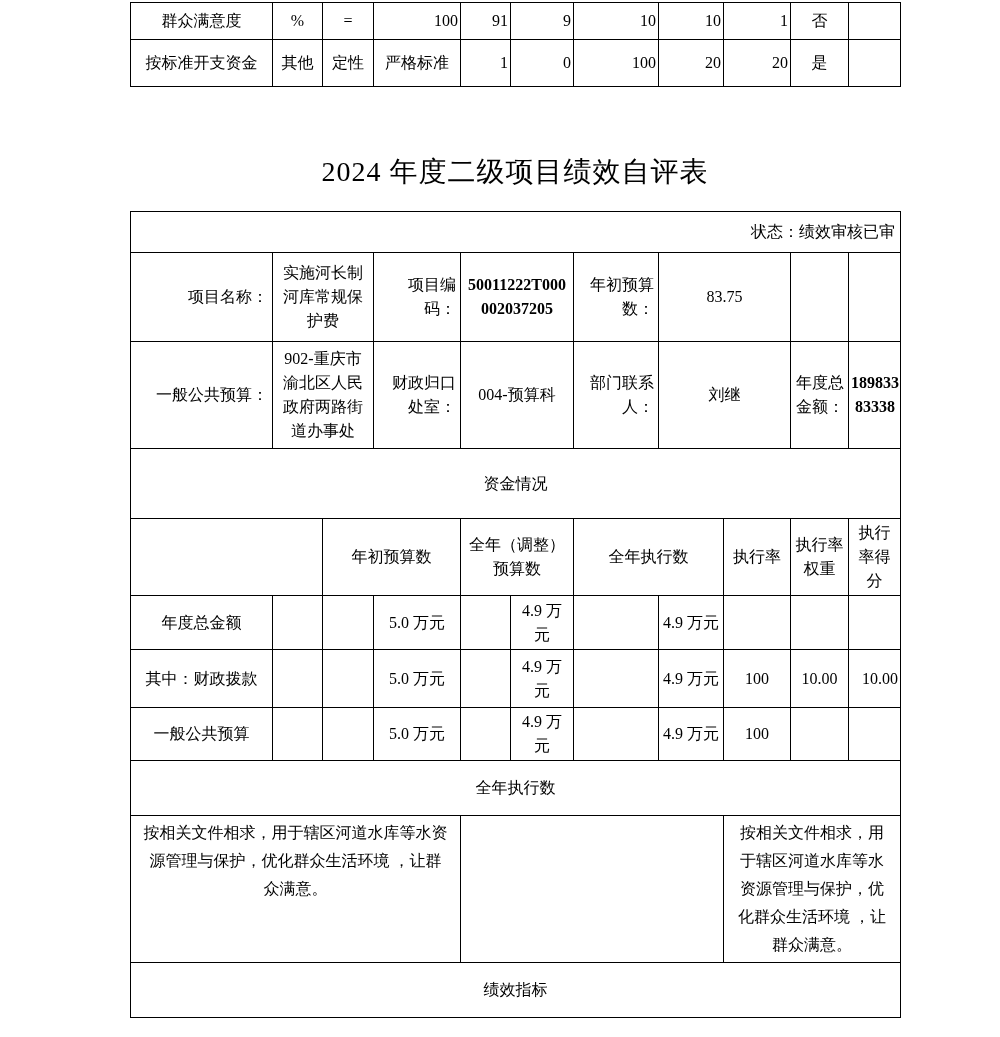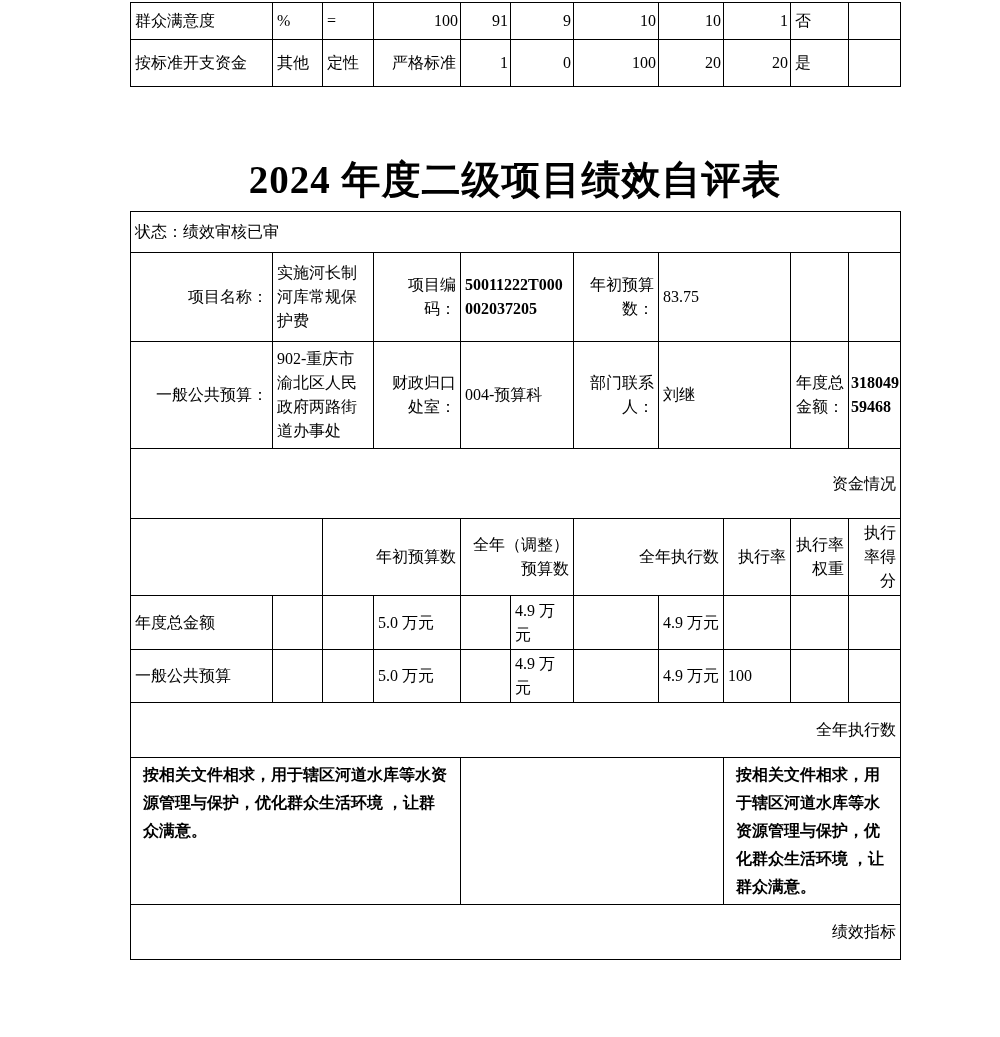--- a/index.html
+++ b/index.html
@@ -24,31 +24,31 @@
     border: 1px solid #000000;
     font-size: 16px;
     line-height: 1.5;
     padding: 2px 4px;
     vertical-align: middle;
     word-wrap: break-word;
     overflow: hidden;
   }
   .top-table   { position: absolute; left: 130px; top: 2px; }
   .page-title  { position: absolute; left: 130px; top: 153px; width: 770px;
-                 text-align: center; font-size: 39px; font-weight: bold;
+                 text-align: center; font-size: 28px; font-weight: normal;
                  letter-spacing: 1px; white-space: nowrap; }
   .main-table  { position: absolute; left: 130px; top: 211px; }
 
   .lbl  { text-align: right; }              
-  .val  { text-align: left; }               
-  .ctr  { text-align: right; font-family: Liberation Serif, serif; }             
+  .val  { text-align: center; }               
+  .ctr  { text-align: center; font-family: Liberation Serif, serif; }             
   .num  { text-align: right; padding-right: 2px; }  
-  .status-cell { text-align: left; padding-right: 5px; }
+  .status-cell { text-align: right; padding-right: 5px; }
   .brkall { word-break: break-all; font-weight: bold; }
-  .target-text { vertical-align: top; line-height: 1.75; padding: 3px 12px; font-weight: bold; }
+  .target-text { vertical-align: top; line-height: 1.75; padding: 3px 12px; }
 </style>
 </head>
 <body>
 
 <table class="top-table">
   <colgroup>
     <col style="width:142px">
       <col style="width:50px">
       <col style="width:51px">
     <col style="width:87px">
@@ -124,21 +124,21 @@
   </tr>
 
   <tr style="height:107px">
     <td class="lbl">一般公共预算：</td>
     <td colspan="2" class="val">902-重庆市渝北区人民政府两路街道办事处</td>
     <td class="lbl">财政归口处室：</td>
     <td colspan="2" class="val">004-预算科</td>
     <td class="lbl">部门联系人：</td>
     <td colspan="2" class="val">刘继</td>
     <td class="lbl">年度总金额：</td>
-    <td class="val brkall" style="padding:2px 1px 2px 2px">31804959468</td>
+    <td class="val brkall" style="padding:2px 1px 2px 2px">18983383338</td>
   </tr>
 
   <tr style="height:70px">
     <td colspan="11" class="ctr">资金情况</td>
   </tr>
 
   <tr style="height:65px">
     <td colspan="2"></td>
     <td colspan="2" class="ctr">年初预算数</td>
     <td colspan="2" class="ctr">全年（调整）预算数</td>
@@ -155,20 +155,33 @@
     <td class="val">5.0 万元</td>
     <td></td>
     <td class="val">4.9 万元</td>
     <td></td>
     <td class="val">4.9 万元</td>
     <td class="val"></td>
     <td class="val"></td>
     <td class="num"></td>
   </tr>
 
+  <tr style="height:58px">
+    <td class="val">其中：财政拨款</td>
+    <td></td>
+    <td></td>
+    <td class="val">5.0 万元</td>
+    <td></td>
+    <td class="val">4.9 万元</td>
+    <td></td>
+    <td class="val">4.9 万元</td>
+    <td class="val">100</td>
+    <td class="val">10.00</td>
+    <td class="num">10.00</td>
+  </tr>
 
   <tr style="height:48px">
     <td class="val">一般公共预算</td>
     <td></td>
     <td></td>
     <td class="val">5.0 万元</td>
     <td></td>
     <td class="val">4.9 万元</td>
     <td></td>
     <td class="val">4.9 万元</td>

